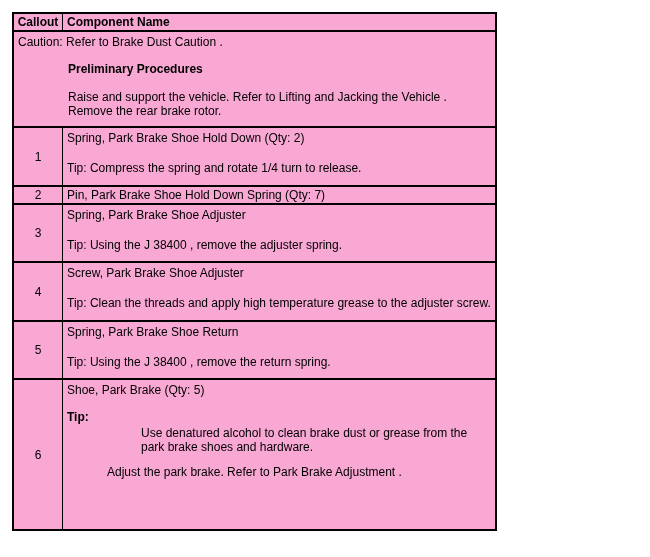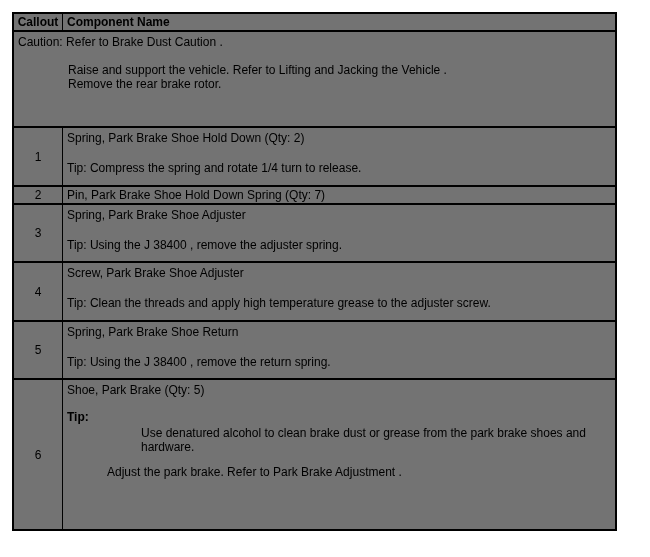--- a/index.html
+++ b/index.html
@@ -7,23 +7,23 @@
     margin: 0; padding: 0;
     width: 650px; height: 557px;
     background: #ffffff;
     font-family: "Liberation Sans", sans-serif;
     font-size: 12px;
     color: #000000;
     overflow: hidden;
   }
   .page { padding: 12px 0 0 12px; }
   .doc-table {
-    width: 605px;
+    width: 485px;
     border: 2px solid #000000;
-    background: #737373;
+    background: #f9a8d4;
   }
   .t-row {
     display: flex;
     border-bottom: 2px solid #000000;
     line-height: 14px;
   }
   .t-row:last-child { border-bottom: none; }
   .cell-callout {
     flex: 0 0 49px;
     width: 49px;
@@ -73,20 +73,21 @@
         <span>Component Name</span>
       </div>
     </div>
 
     <div class="t-row caution-row">
       <div class="caution-cell">
         <div>
           <span class="b">Caution:</span>
           <span>Refer to Brake Dust Caution .</span>
         </div>
+        <div class="prelim-title">Preliminary Procedures</div>
         <div class="steps">
           <div>Raise and support the vehicle. Refer to Lifting and Jacking the Vehicle .</div>
           <div>Remove the rear brake rotor.</div>
         </div>
       </div>
     </div>
 
     <div class="t-row row-1">
       <div class="cell-callout">
         <span>1</span>

